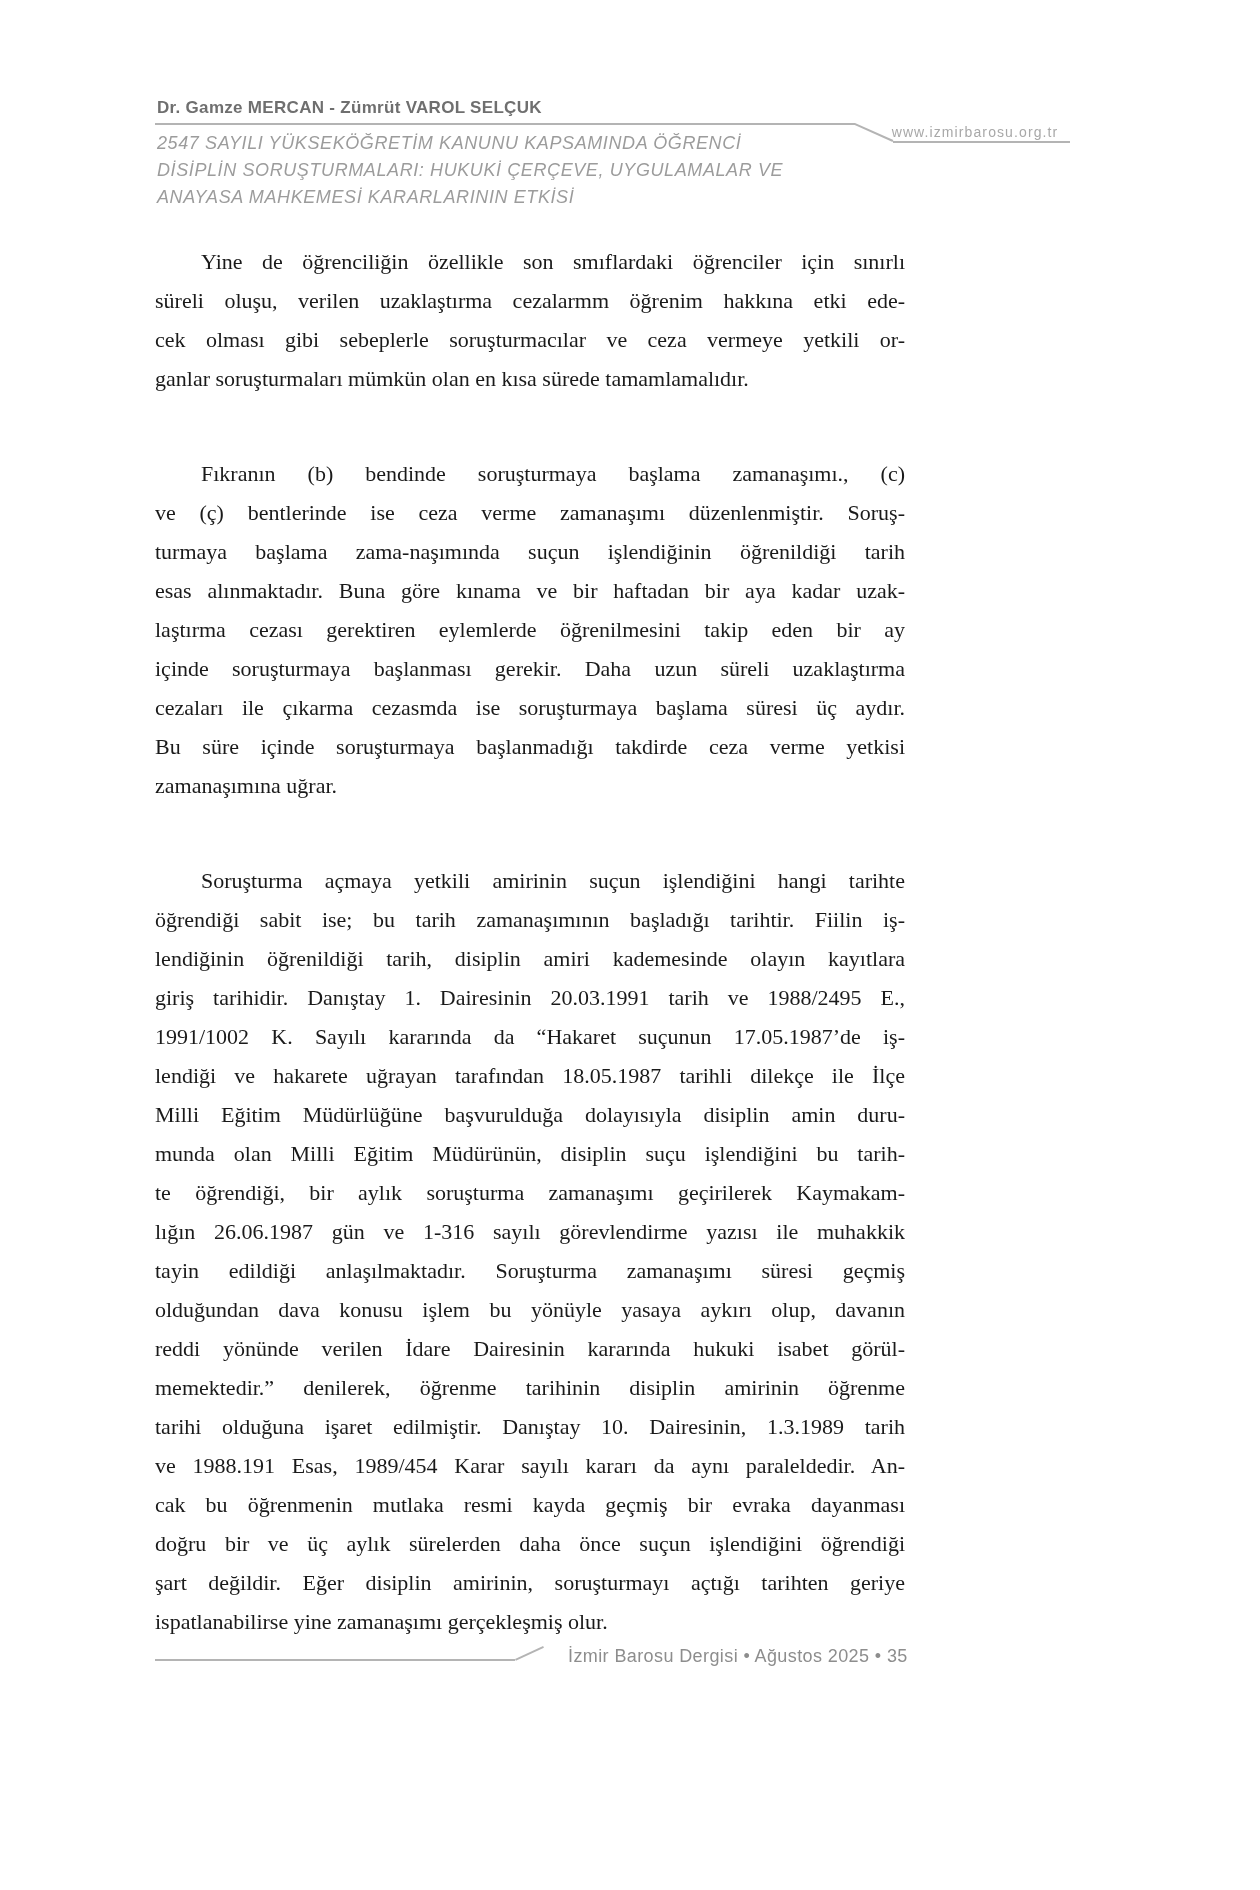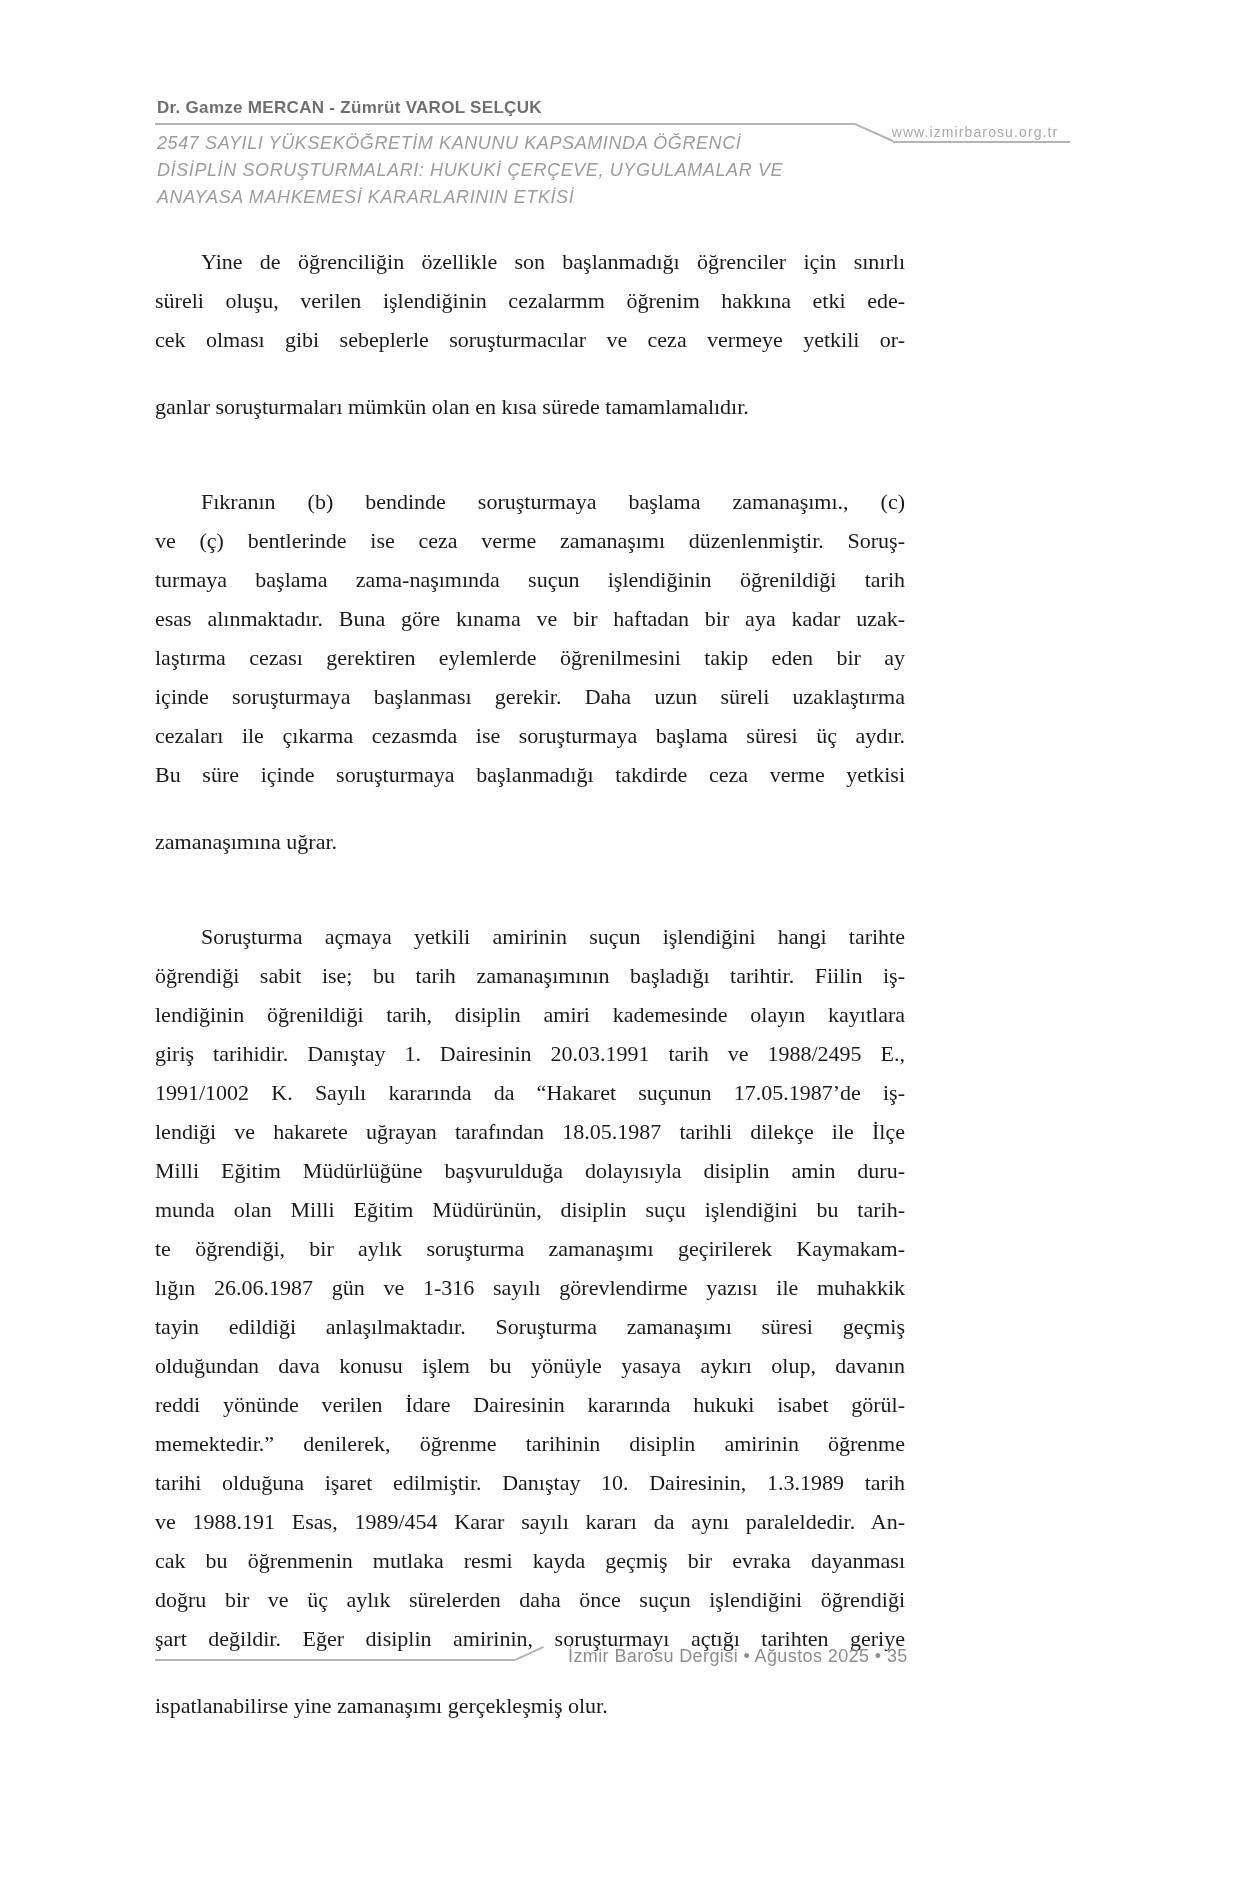--- a/index.html
+++ b/index.html
@@ -57,21 +57,21 @@
     line-height: 39px;
     color: #1a1a1a;
   }
   .paragraph + .paragraph { margin-top: 56px; }
   .line {
     text-align: justify;
     text-align-last: justify;
     white-space: nowrap;
   }
   .line.first { text-indent: 46px; }
-  .line.last  { text-align-last: auto; white-space: normal; margin-top: 28px; }
+  .line.last  { text-align-last: auto; white-space: normal; }
 
   
   .f-rule { left: 155px; top: 1659px; width: 360px; }
   .f-diag {
     left: 515px; top: 1659px; width: 31px;
     transform: rotate(-25deg);
     transform-origin: left top;
   }
   .f-text {
     position: absolute;
@@ -97,22 +97,22 @@
 
     <div class="title">
       <div>2547 SAYILI YÜKSEKÖĞRETİM KANUNU KAPSAMINDA ÖĞRENCİ</div>
       <div>DİSİPLİN SORUŞTURMALARI: HUKUKİ ÇERÇEVE, UYGULAMALAR VE</div>
       <div>ANAYASA MAHKEMESİ KARARLARININ ETKİSİ</div>
     </div>
   </header>
 
   <main class="body">
       <div class="paragraph">
-        <div class="line first">Yine de öğrenciliğin özellikle son başlanmadığı öğrenciler için sınırlı</div>
-        <div class="line">süreli oluşu, verilen işlendiğinin cezalarmm öğrenim hakkına etki ede-</div>
+        <div class="line first">Yine de öğrenciliğin özellikle son smıflardaki öğrenciler için sınırlı</div>
+        <div class="line">süreli oluşu, verilen uzaklaştırma cezalarmm öğrenim hakkına etki ede-</div>
         <div class="line">cek olması gibi sebeplerle soruşturmacılar ve ceza vermeye yetkili or-</div>
         <div class="line last">ganlar soruşturmaları mümkün olan en kısa sürede tamamlamalıdır.</div>
       </div>
       <div class="paragraph">
         <div class="line first">Fıkranın (b) bendinde soruşturmaya başlama zamanaşımı., (c)</div>
         <div class="line">ve (ç) bentlerinde ise ceza verme zamanaşımı düzenlenmiştir. Soruş-</div>
         <div class="line">turmaya başlama zama-naşımında suçun işlendiğinin öğrenildiği tarih</div>
         <div class="line">esas alınmaktadır. Buna göre kınama ve bir haftadan bir aya kadar uzak-</div>
         <div class="line">laştırma cezası gerektiren eylemlerde öğrenilmesini takip eden bir ay</div>
         <div class="line">içinde soruşturmaya başlanması gerekir. Daha uzun süreli uzaklaştırma</div>

